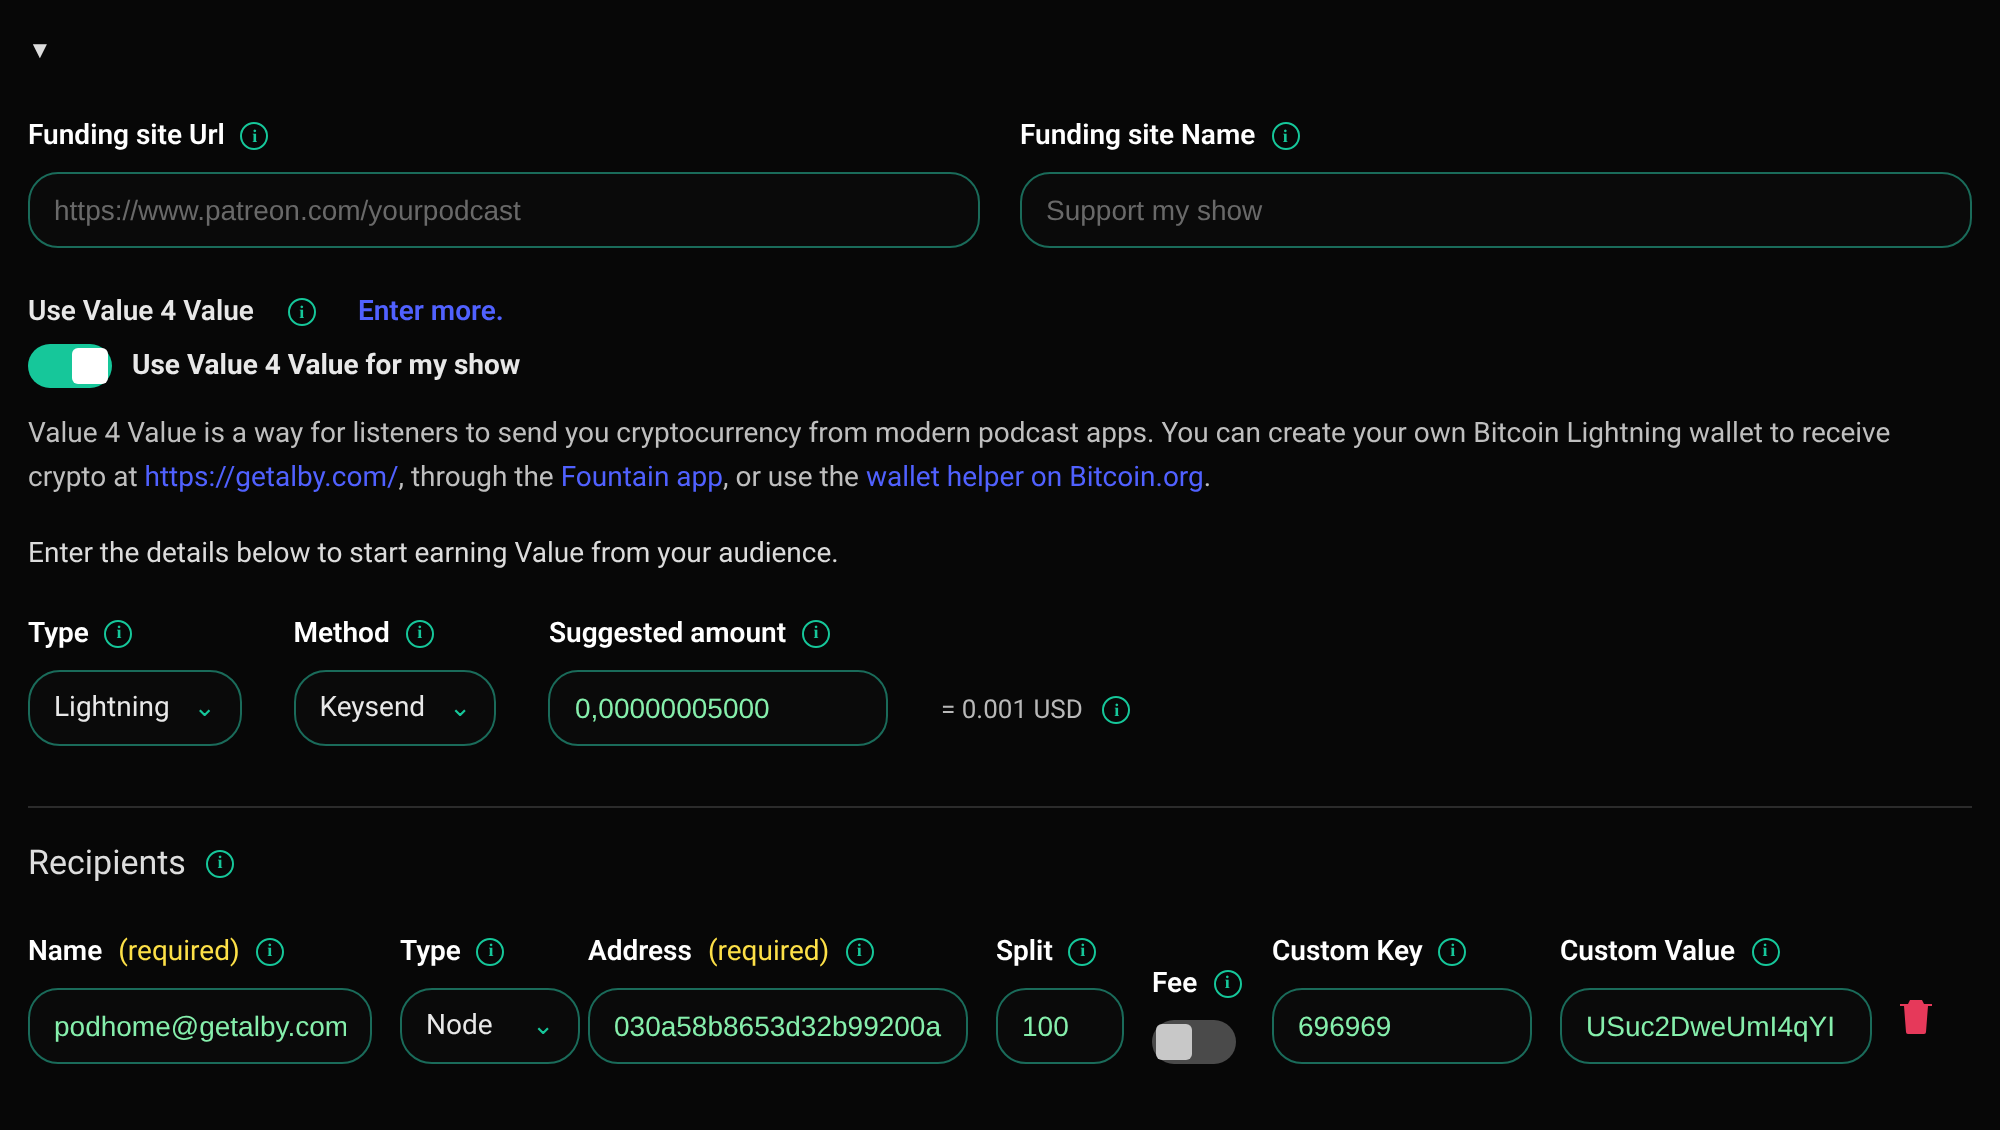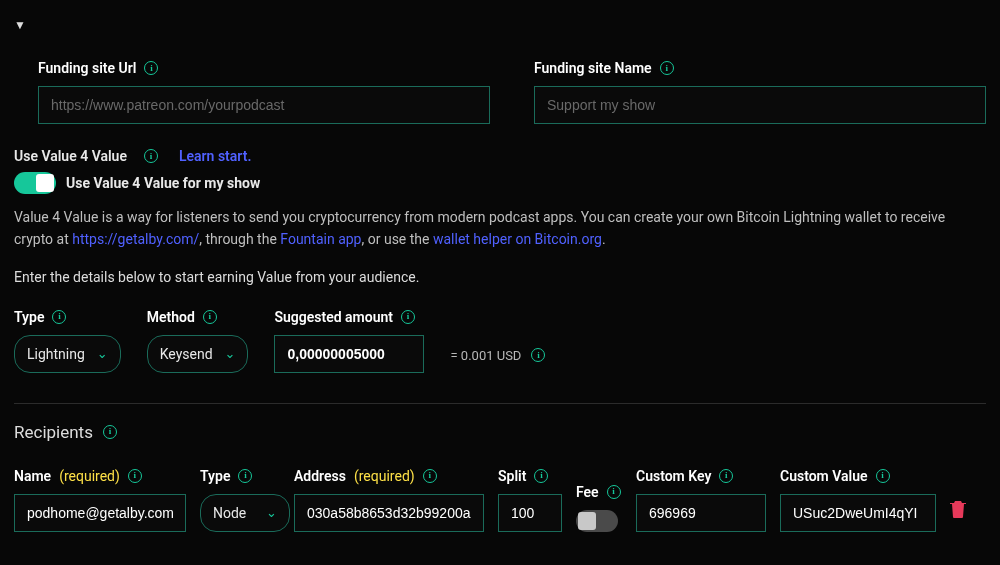--- a/index.html
+++ b/index.html
@@ -26,21 +26,21 @@
     .field-row {
       display: flex;
       gap: 20px;
       margin-bottom: 24px;
     }
     .field-group {
       display: flex;
       flex-direction: column;
       gap: 10px;
     }
-    .half { flex: 1; margin-left: 24px; }
+    .half { flex: 1; }
     .label {
       display: flex;
       align-items: center;
       gap: 8px;
       font-size: 14px;
       font-weight: 600;
       color: #fff;
     }
     .label .muted { color: #fde047; font-weight: 400; }
     .info-icon {
@@ -54,23 +54,23 @@
       color: #16c79a;
       font-size: 9px;
       font-weight: bold;
       font-style: normal;
       font-family: Georgia, serif;
       line-height: 1;
     }
     input[type=text] {
       background: #0a0a0a;
       border: 1px solid #1a6b5a;
-      border-radius: 0;
+      border-radius: 15px;
       padding: 10px 12px;
-      color: #ffffff;
+      color: #86efac;
       font-size: 14px;
       outline: none;
     }
     input[type=text]::placeholder { color: #696969; }
     .learn-link { color: #5061ff; font-weight: 600; margin-left: 4px; }
     .inline-link { color: #5061ff; }
     .toggle-row {
       display: flex;
       align-items: center;
       gap: 10px;
@@ -196,21 +196,21 @@
       <span>Funding site Name</span>
       <span class="info-icon">i</span>
     </div>
     <input type="text" placeholder="Support my show" style="">
   </div>
 </div>
 
 <div class="v4v-header">
   <span>Use Value 4 Value</span>
   <span class="info-icon">i</span>
-  <a class="learn-link">Learn start.</a>
+  <a class="learn-link">Enter more.</a>
 </div>
 
 <div class="toggle-row">
   <div class="toggle-on">
       <div class="knob"></div>
     </div>
   <span>Use Value 4 Value for my show</span>
 </div>
 
 <p class="desc">
@@ -238,21 +238,21 @@
     <div class="select">
       <span>Keysend</span>
       <span class="chev">⌄</span>
     </div>
   </div>
   <div class="field-group">
     <div class="label">
       <span>Suggested amount</span>
       <span class="info-icon">i</span>
     </div>
-    <input type="text" style="width: 150px; font-weight: bold;" value="0,00000005000">
+    <input type="text" style="width: 170px;" value="0,00000005000">
   </div>
   <div class="usd-eq">
     <span>= 0.001 USD</span>
     <span class="info-icon">i</span>
   </div>
 </div>
 
 <hr class="divider">
 
 <div class="recipients-title">

